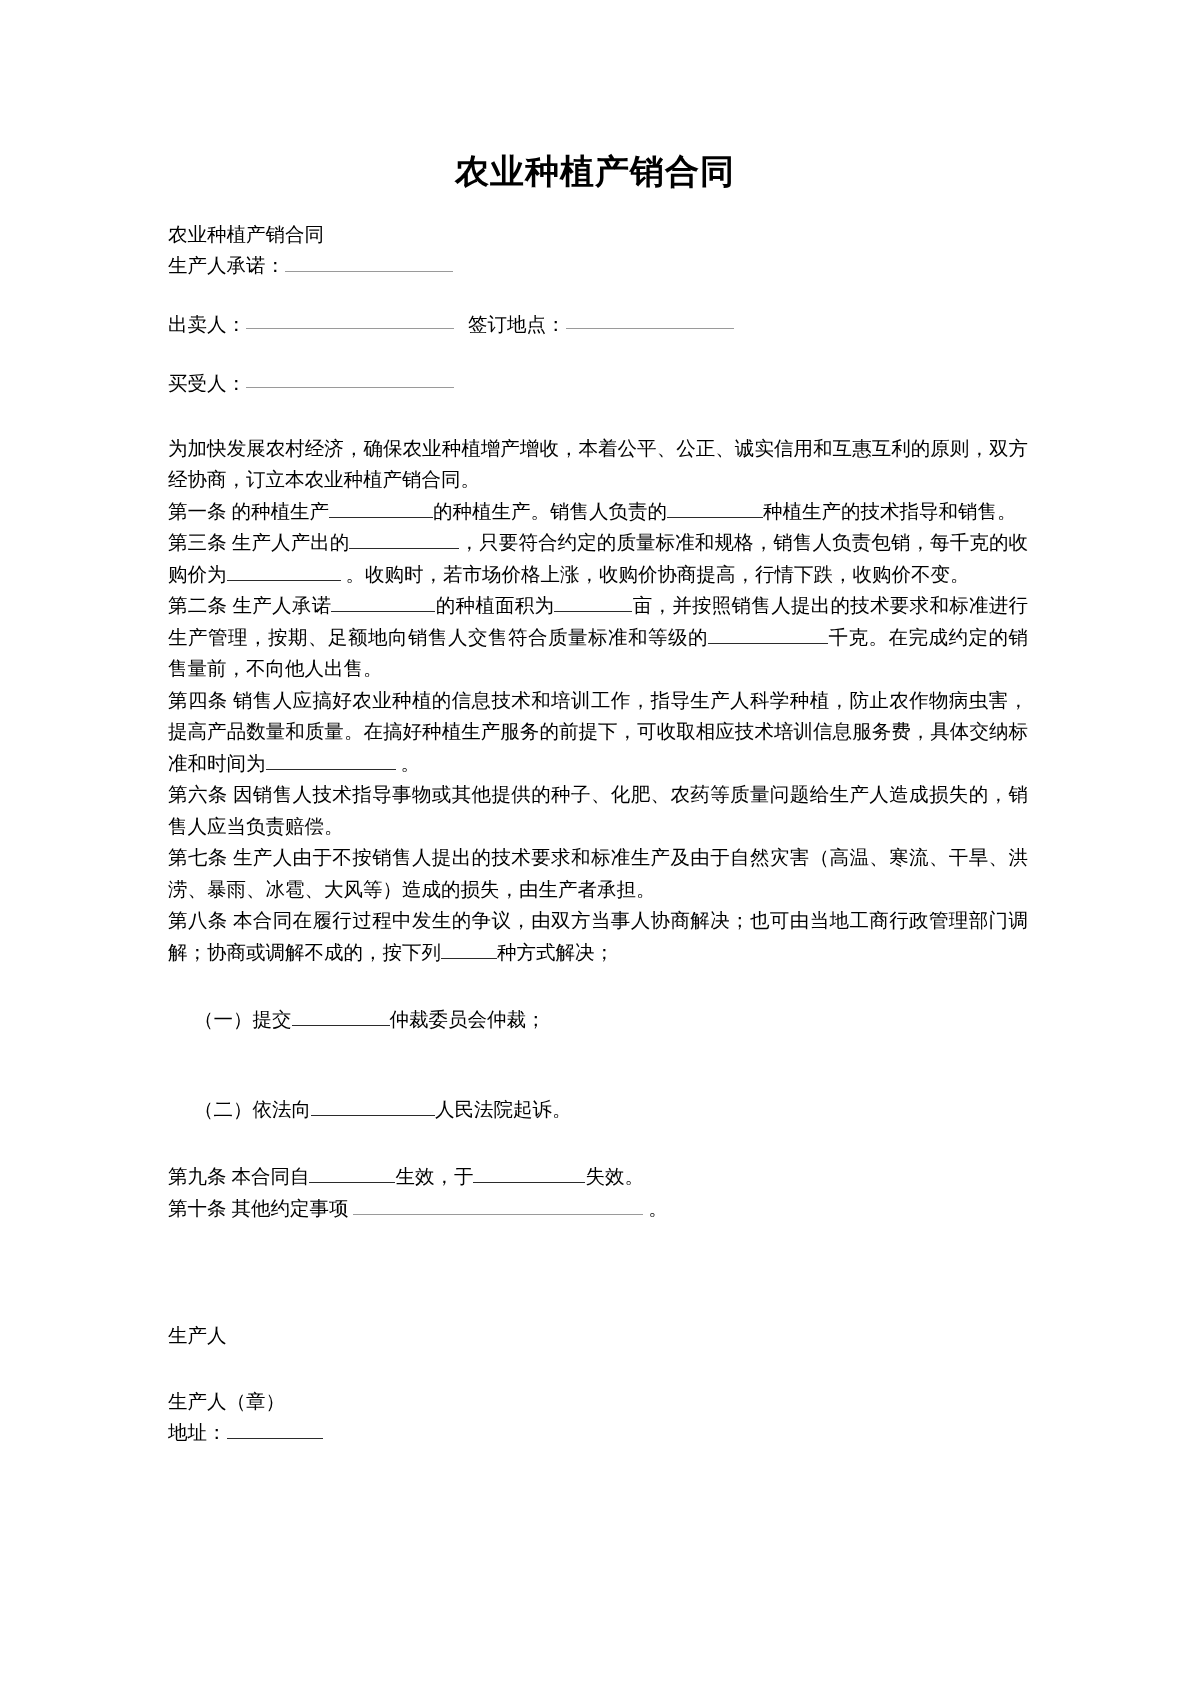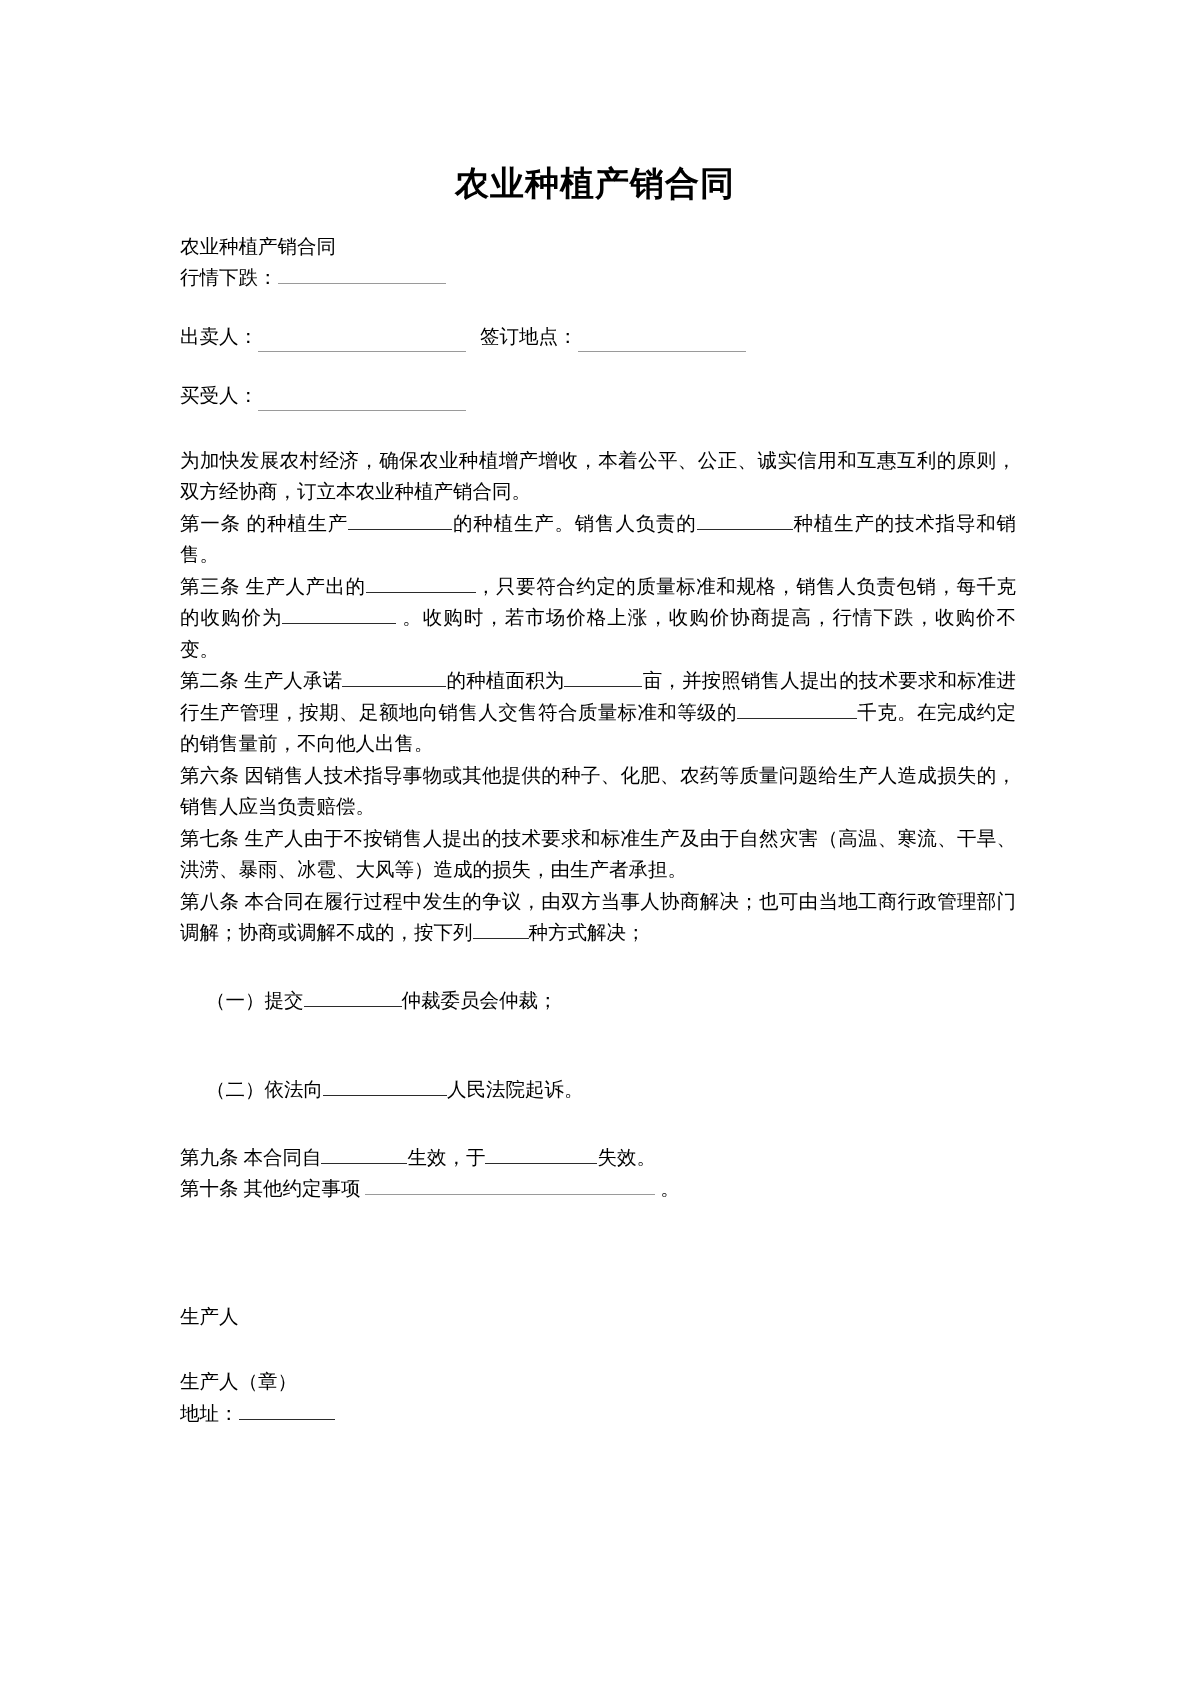--- a/index.html
+++ b/index.html
@@ -12,21 +12,21 @@
     height: 1683px;
     font-family: "Liberation Serif", "DejaVu Serif", serif;
     color: #000000;
     position: relative;
     overflow: hidden;
   }
   .page {
     width: 1190px;
     height: 1683px;
     box-sizing: border-box;
-    padding: 12px;
+    padding: 0;
     position: relative;
   }
 
   
   .doc-title {
     text-align: center;
     font-size: 34px;
     font-weight: bold;
     letter-spacing: 1px;
     margin: 0;
@@ -68,21 +68,21 @@
   .party-row {
     display: flex;
     align-items: flex-end;
     font-size: 19.5px;
     line-height: 31px;
     margin-top: 28px;
     white-space: nowrap;
   }
   .party-cell {
     display: flex;
-    align-items: flex-end;
+    align-items: flex-start;
   }
   .party-cell.left { width: 300px; }
   .party-label { flex: 0 0 auto; }
   .party-rule {
     display: inline-block;
     border-bottom: 1px solid #9a9a9a;
     height: 1em;
   }
   .rule-220 { width: 208px; }
   .rule-165 { width: 168px; }
@@ -118,21 +118,21 @@
 
 <div class="page">
 
   <h1 class="doc-title">农业种植产销合同</h1>
 
   <div class="body-block">
 
     <div class="head-line first">农业种植产销合同</div>
 
     <div class="head-line">
-      <span>行情下跌：</span><span class="ul rule-165"></span>
+      <span>生产人承诺：</span><span class="ul rule-165"></span>
     </div>
 
     <div class="party-row">
       <span class="party-cell left">
         <span class="party-label">出卖人：</span>
           <span class="party-rule rule-220"></span>
       </span>
       <span class="party-cell">
         <span class="party-label">签订地点：</span>
           <span class="party-rule rule-165"></span>
@@ -147,20 +147,21 @@
     </div>
 
     <div class="spacer-md"></div>
 
     <p class="para">为加快发展农村经济，确保农业种植增产增收，本着公平、公正、诚实信用和互惠互利的原则，双方经协商，订立本农业种植产销合同。</p>
 
     <div id="articles-container">
         <p class="para"><span>第一条 </span><span>的种植生产</span><span class="ulsolid" style="width: 104px;"></span><span>的种植生产。销售人负责的</span><span class="ulsolid" style="width: 96px;"></span><span>种植生产的技术指导和销售。</span></p>
         <p class="para"><span>第三条 </span><span>生产人产出的</span><span class="ulsolid" style="width: 110px;"></span><span>，只要符合约定的质量标准和规格，销售人负责包销，每千克的收购价为</span><span class="ulsolid" style="width: 114px;"></span><span> 。收购时，若市场价格上涨，收购价协商提高，行情下跌，收购价不变。</span></p>
         <p class="para"><span>第二条 </span><span>生产人承诺</span><span class="ulsolid" style="width: 104px;"></span><span>的种植面积为</span><span class="ulsolid" style="width: 78px;"></span><span>亩，并按照销售人提出的技术要求和标准进行生产管理，按期、足额地向销售人交售符合质量标准和等级的</span><span class="ulsolid" style="width: 120px;"></span><span>千克。在完成约定的销售量前，不向他人出售。</span></p>
+        <p class="para"><span>第四条 </span><span>销售人应搞好农业种植的信息技术和培训工作，指导生产人科学种植，防止农作物病虫害，提高产品数量和质量。在搞好种植生产服务的前提下，可收取相应技术培训信息服务费，具体交纳标准和时间为</span><span class="ulsolid" style="width: 130px;"></span><span> 。</span></p>
         <p class="para"><span>第六条 </span><span>因销售人技术指导事物或其他提供的种子、化肥、农药等质量问题给生产人造成损失的，销售人应当负责赔偿。</span></p>
         <p class="para"><span>第七条 </span><span>生产人由于不按销售人提出的技术要求和标准生产及由于自然灾害（高温、寒流、干旱、洪涝、暴雨、冰雹、大风等）造成的损失，由生产者承担。</span></p>
         <p class="para"><span>第八条 </span><span>本合同在履行过程中发生的争议，由双方当事人协商解决；也可由当地工商行政管理部门调解；协商或调解不成的，按下列</span><span class="ulsolid" style="width: 56px;"></span><span>种方式解决；</span></p>
       </div>
 
     <div class="spacer-sm"></div>
 
     <div id="dispute-options-container">
         <p class="sub-item"><span>（一）提交</span><span class="ulsolid" style="width: 98px;"></span><span>仲裁委员会仲裁；</span></p>
         <div class="spacer-md"></div>

